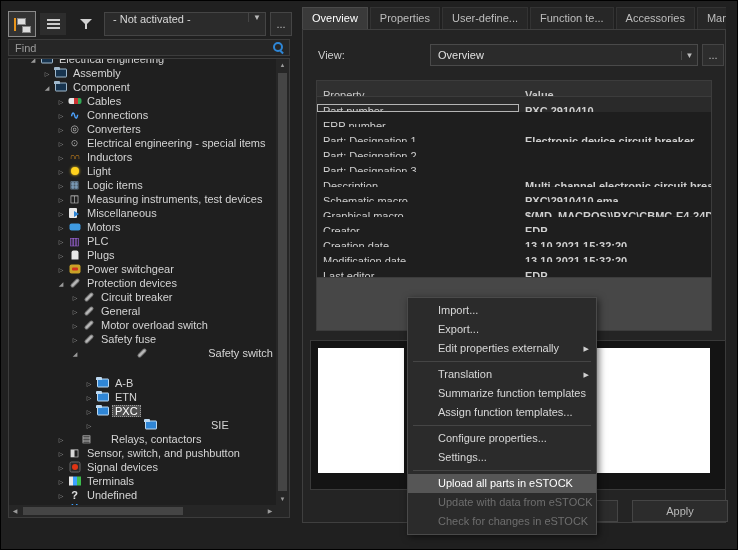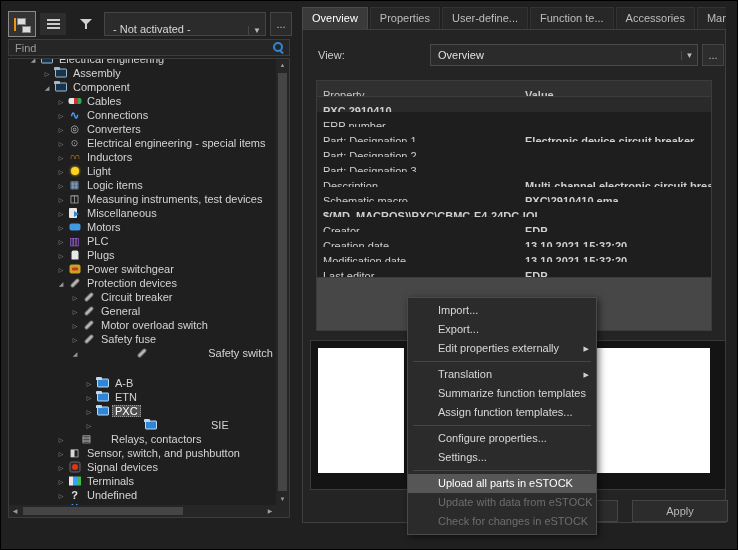--- a/index.html
+++ b/index.html
@@ -27,21 +27,21 @@
   .tv::before { content:""; position:absolute; left:3px; top:0;  width:7px; height:5px; background:#ddd; border:1px solid #888; }
   .tv::after  { content:""; position:absolute; left:8px; top:8px; width:7px; height:5px; background:#ddd; border:1px solid #888; }
   .lv { width:13px; height:11px; background:repeating-linear-gradient(180deg,#ccc 0 2px,transparent 2px 4px); }
   .fn { width:12px; height:12px; position:relative; }
   .fn::before { content:""; position:absolute; left:0; top:1px; border-left:6px solid transparent; border-right:6px solid transparent; border-top:6px solid #d0d0d0; }
   .fn::after  { content:""; position:absolute; left:5px; top:6px; width:2px; height:5px; background:#d0d0d0; }
 
   #dd-filter {
     left:104px; top:12px; width:162px; height:24px;
     background:#2b2b2b; border:1px solid #454545;
-    display:flex; align-items:flex-end;
+    display:flex; align-items:flex-start;
   }
   #dd-filter .dd-text { padding-left:8px; flex:1; color:#d8d8d8; }
   #dd-filter .dd-arrow { width:17px; text-align:center; color:#bbb; font-size:8px; border-left:1px solid #454545; }
   #btn-more-top { left:270px; top:12px; width:22px; height:24px; background:#2b2b2b; border:1px solid #454545; color:#bbb; }
 
   #find-box {
     left:8px; top:39px; width:282px; height:17px;
     background:#262626; border:1px solid #3c3c3c;
     display:flex; align-items:center;
   }
@@ -370,20 +370,21 @@
 </div>
 <div class="abs" id="btn-more-view">...</div>
 
 <div class="abs" id="prop-table">
   <div class="phead">
     <div class="pcell pname">Property</div>
     <div class="pcell pval">Value</div>
   </div>
   <div>
       <div class="prow selrow">
+        <div class="pcell pname">Part number</div>
         <div class="pcell pval">PXC.2910410</div>
       </div>
       <div class="prow">
         <div class="pcell pname">ERP number</div>
         <div class="pcell pval"></div>
       </div>
       <div class="prow">
         <div class="pcell pname">Part: Designation 1</div>
         <div class="pcell pval">Electronic device circuit breaker</div>
       </div>
@@ -397,20 +398,21 @@
       </div>
       <div class="prow">
         <div class="pcell pname">Description</div>
         <div class="pcell pval">Multi-channel electronic circuit breaker wit...</div>
       </div>
       <div class="prow">
         <div class="pcell pname">Schematic macro</div>
         <div class="pcell pval">PXC\2910410.ema</div>
       </div>
       <div class="prow">
+        <div class="pcell pname">Graphical macro</div>
         <div class="pcell pval">$(MD_MACROS)\PXC\CBMC-E4-24DC-IOL...</div>
       </div>
       <div class="prow">
         <div class="pcell pname">Creator</div>
         <div class="pcell pval">EDP</div>
       </div>
       <div class="prow">
         <div class="pcell pname">Creation date</div>
         <div class="pcell pval">13.10.2021 15:32:20</div>
       </div>

